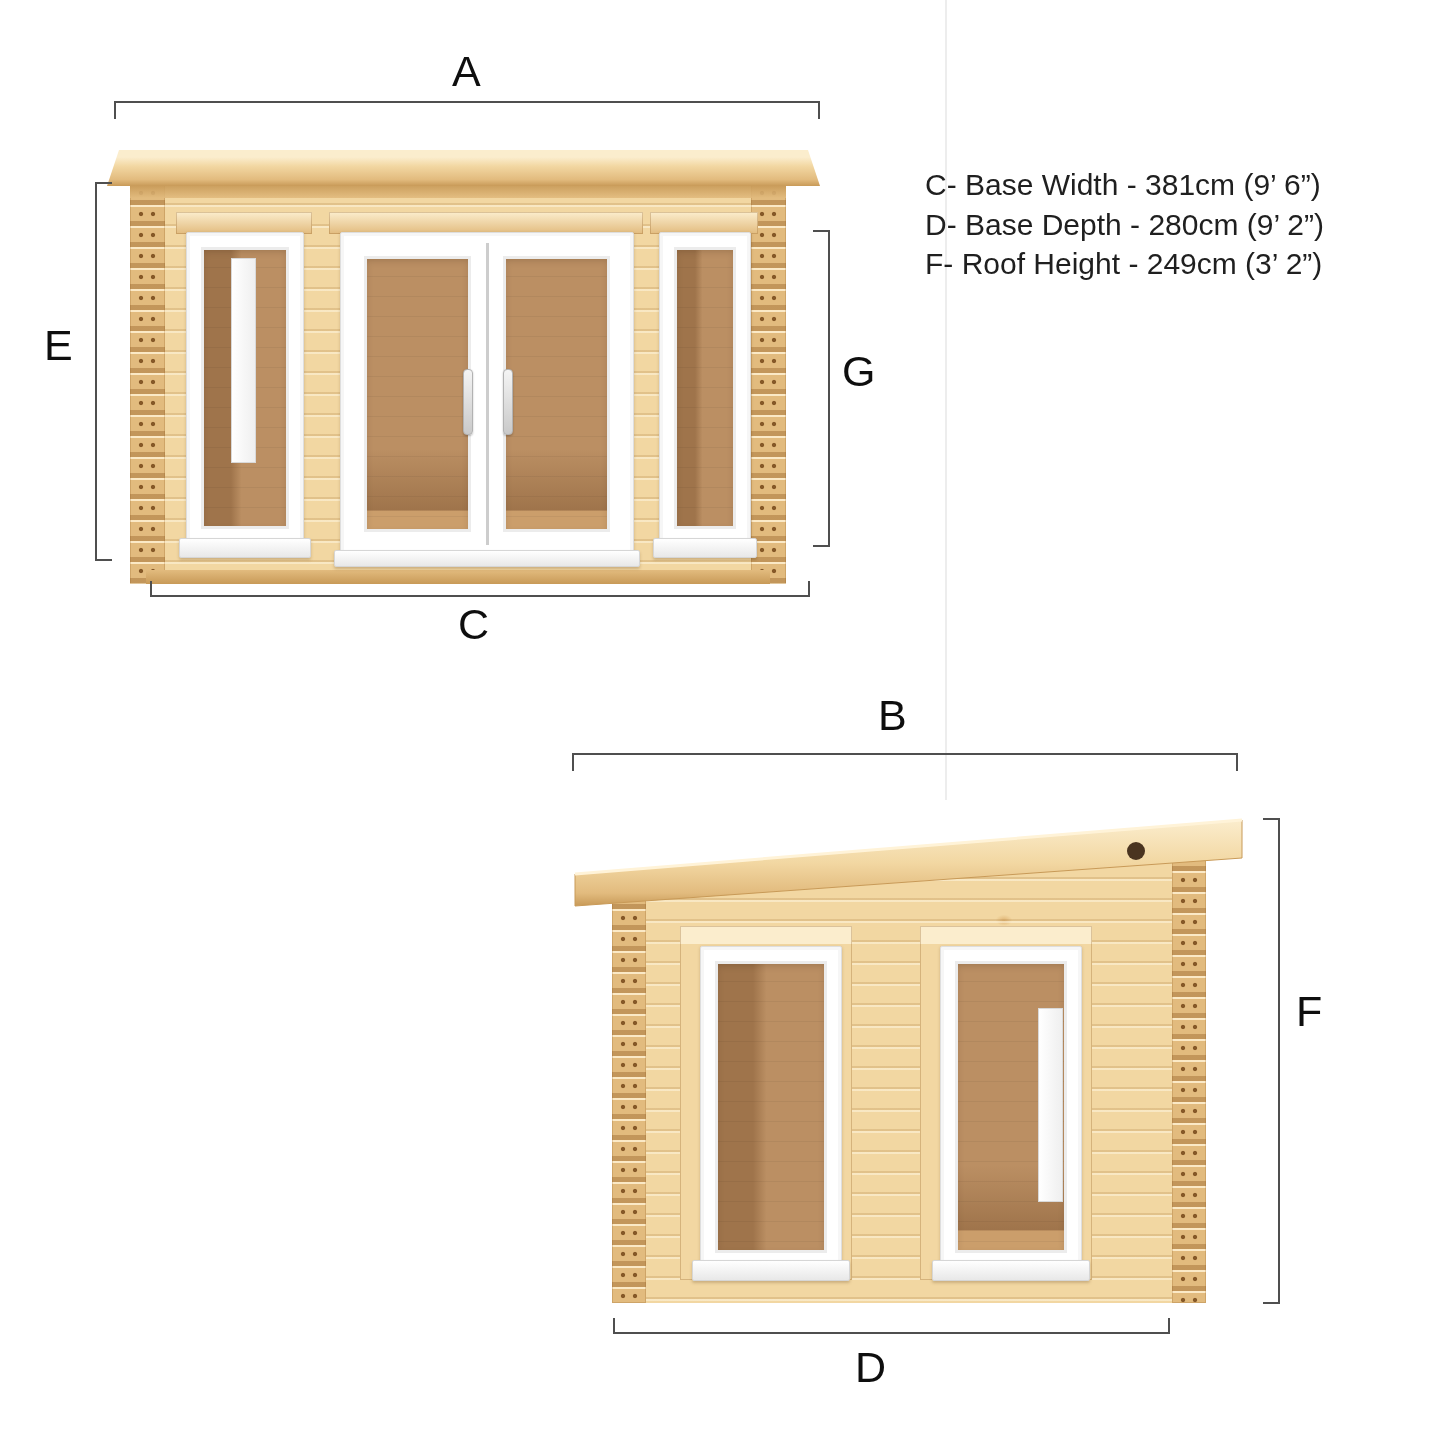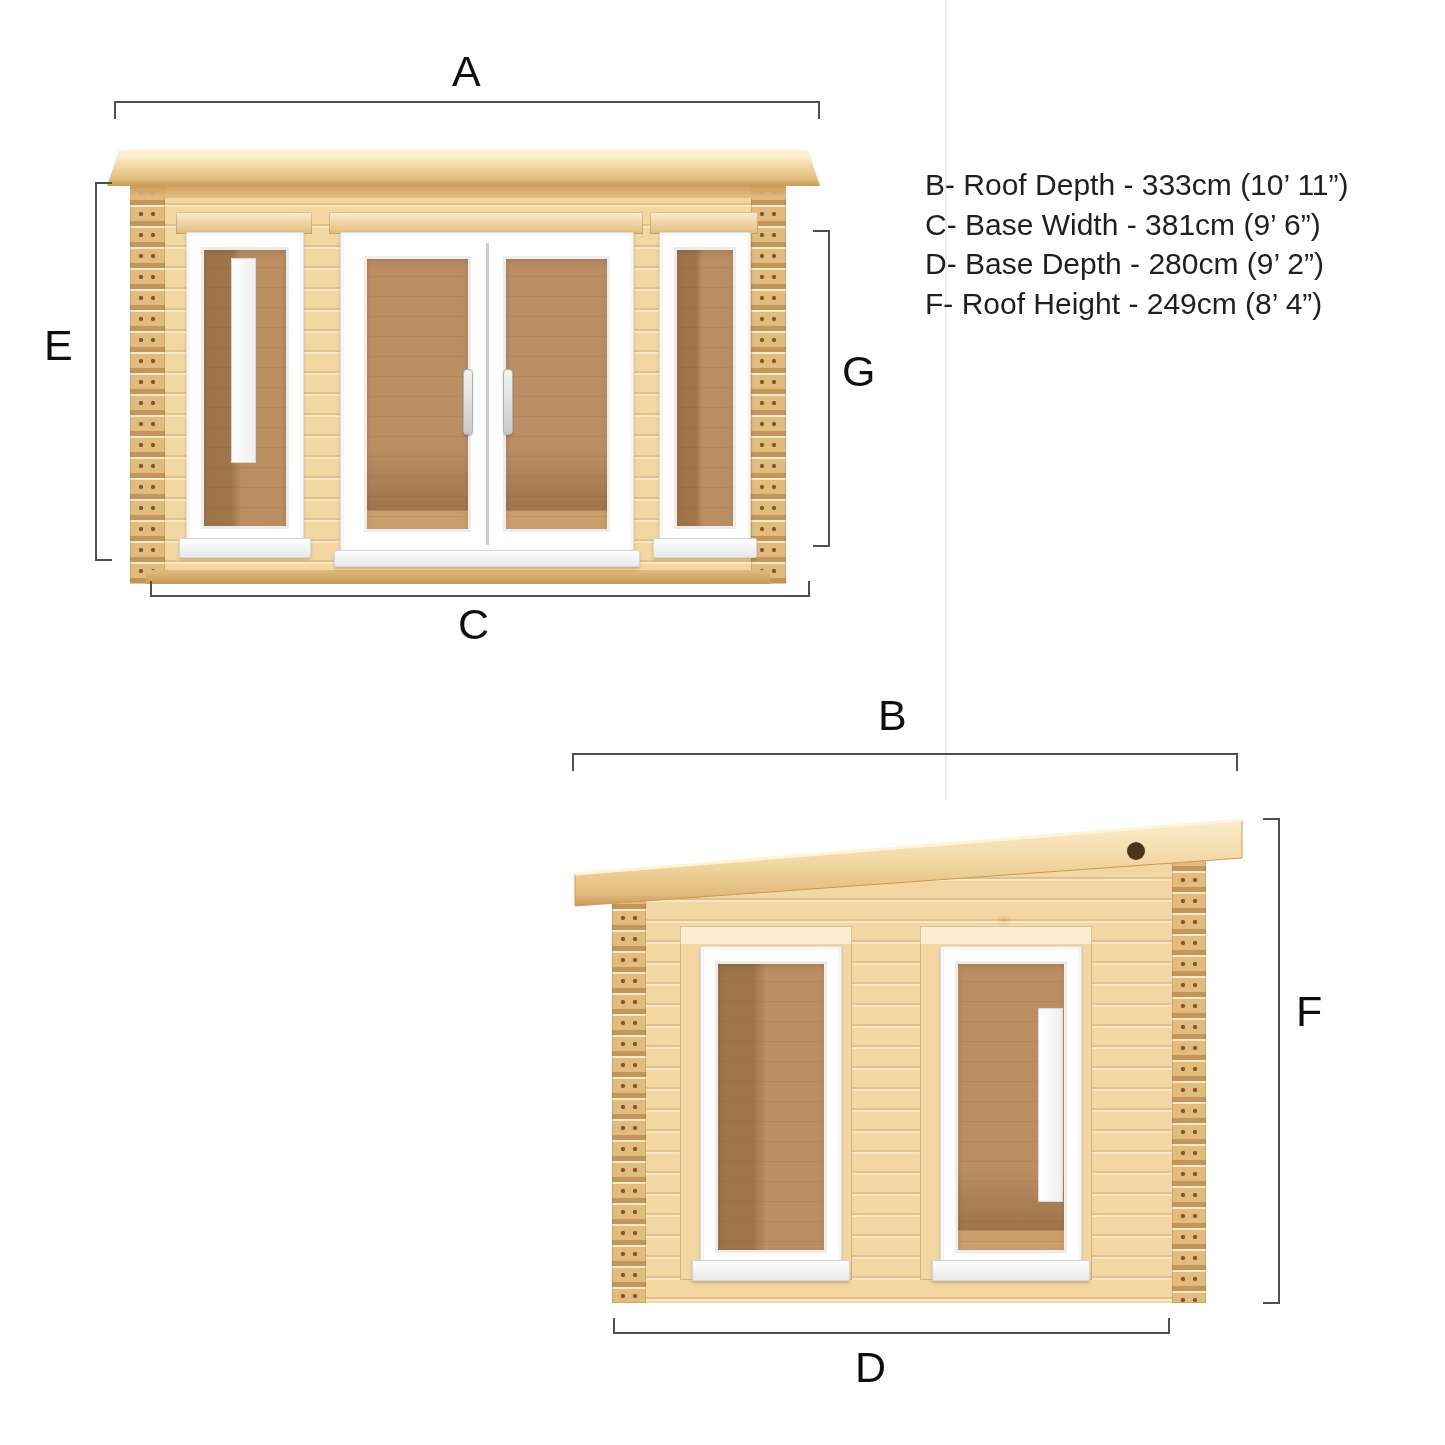--- a/index.html
+++ b/index.html
@@ -192,19 +192,18 @@
     <div class="sill" style="left:932px;top:1260px;width:156px;height:19px;"></div>
 
     <div class="dim r" style="left:1263px;top:818px;width:15px;height:482px;"></div>
     <div class="dim-label" style="left:1296px;top:990px;">F</div>
 
     <div class="dim b" style="left:613px;top:1318px;width:553px;height:14px;"></div>
     <div class="dim-label" style="left:855px;top:1346px;">D</div>
   </section>
 
   <div class="legend">
-    <div>B- Roof Depth - 333cm (10’ 11”)</div>
     <div>C- Base Width - 381cm (9’ 6”)</div>
     <div>D- Base Depth - 280cm (9’ 2”)</div>
-    <div>F- Roof Height - 249cm (8’ 4”)</div>
+    <div>F- Roof Height - 249cm (3’ 2”)</div>
   </div>
 
 </div>
 
 </body></html>

